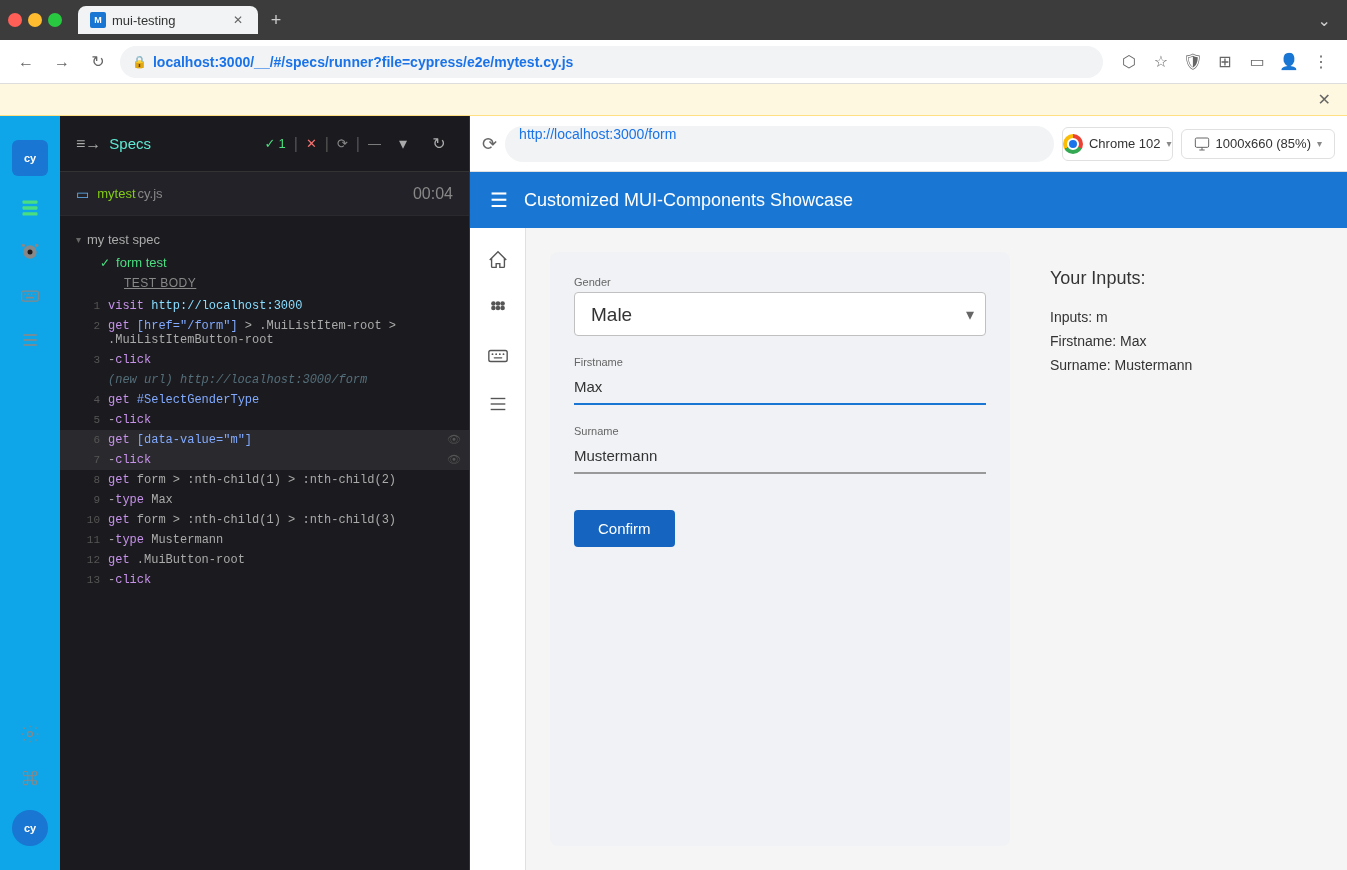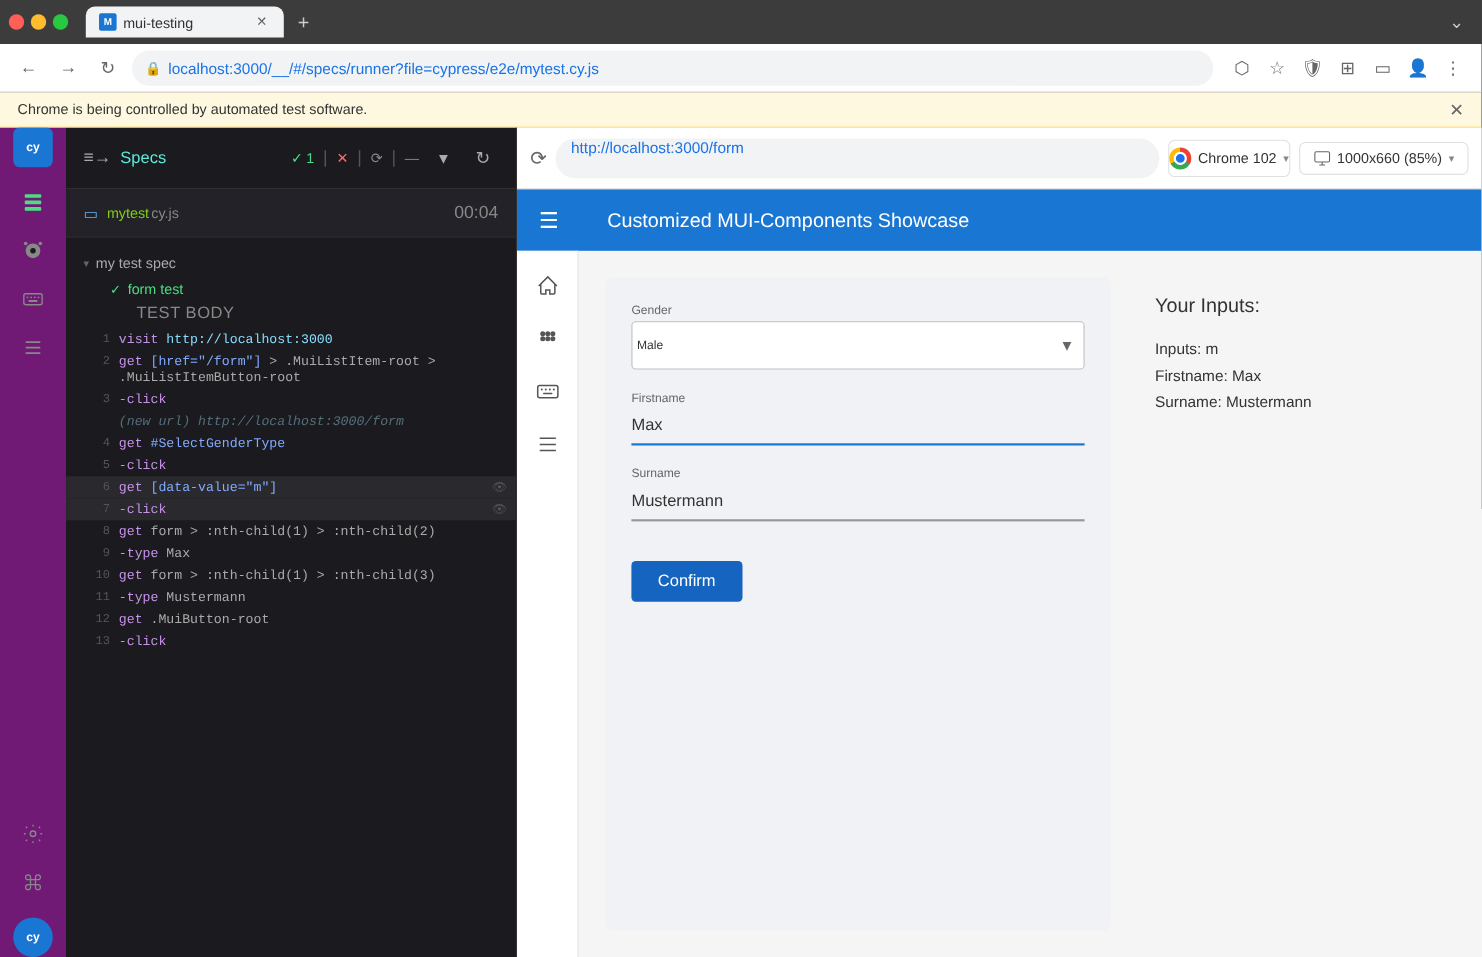--- a/index.html
+++ b/index.html
@@ -19,32 +19,32 @@
     .tab-active { background: #f1f3f4; border-radius: 8px 8px 0 0; padding: 6px 12px; display: flex; align-items: center; gap: 6px; font-size: 13px; color: #333; min-width: 180px; }
     .tab-favicon { width: 16px; height: 16px; background: #1976d2; border-radius: 2px; display: flex; align-items: center; justify-content: center; }
     .tab-close { margin-left: auto; width: 16px; height: 16px; display: flex; align-items: center; justify-content: center; border-radius: 50%; color: #666; font-size: 12px; cursor: pointer; }
     .new-tab-btn { width: 28px; height: 28px; display: flex; align-items: center; justify-content: center; color: #ccc; font-size: 18px; margin-left: 4px; }
     .tab-collapse { margin-left: auto; color: #ccc; font-size: 16px; padding: 4px 8px; }
 
     .address-bar { height: 44px; background: #f1f3f4; display: flex; align-items: center; padding: 0 12px; gap: 8px; border-bottom: 1px solid #ddd; background: #fff; }
     .nav-btn { width: 28px; height: 28px; display: flex; align-items: center; justify-content: center; color: #666; border-radius: 50%; cursor: pointer; font-size: 16px; }
     .url-bar { flex: 1; height: 32px; background: #f1f3f4; border-radius: 16px; display: flex; align-items: center; padding: 0 12px; gap: 6px; font-size: 14px; color: #333; }
     .url-lock { color: #888; font-size: 12px; }
-    .url-text { color: #1a73e8; }
+    .url-text { color: #1a73e8; font-weight: bold; }
     .toolbar-icons { display: flex; align-items: center; gap: 4px; margin-left: 4px; }
     .toolbar-icon { width: 28px; height: 28px; display: flex; align-items: center; justify-content: center; color: #666; border-radius: 50%; cursor: pointer; font-size: 16px; }
 
     .automation-banner { height: 32px; background: #fff8e1; border-bottom: 1px solid #ffe082; display: flex; align-items: center; padding: 0 16px; font-size: 13px; color: #333; }
     .banner-close { margin-left: auto; cursor: pointer; color: #666; font-size: 16px; }
 
     
     .main-content { flex: 1; display: flex; background: #f5f5f5; overflow: hidden; }
 
     
-    .cypress-sidebar { width: 60px; background: #701a75; display: flex; flex-direction: column; align-items: center; padding: 0 0; gap: 4px; }
+    .cypress-sidebar { width: 60px; background: #0ea5e9; display: flex; flex-direction: column; align-items: center; padding: 24px 0; gap: 4px; }
     .cy-logo { width: 36px; height: 36px; background: #1976d2; border-radius: 6px; display: flex; align-items: center; justify-content: center; margin-bottom: 8px; }
     .cy-logo-text { color: white; font-size: 11px; font-weight: bold; }
     .cy-nav-item { width: 40px; height: 40px; display: flex; align-items: center; justify-content: center; border-radius: 6px; cursor: pointer; color: #888; font-size: 18px; }
     .cy-nav-item.active { color: #4ade80; }
     .cy-nav-spacer { flex: 1; }
     .cy-cmd { width: 40px; height: 40px; display: flex; align-items: center; justify-content: center; border-radius: 6px; cursor: pointer; color: #888; font-size: 14px; }
 
     
     .test-panel { width: 410px; background: #1b1b1f; display: flex; flex-direction: column; border-right: 1px solid #333; }
 
@@ -63,21 +63,21 @@
     .file-name { color: #84cc16; font-size: 13px; font-weight: 500; }
     .file-ext { color: #888; font-size: 13px; }
     .file-time { margin-left: auto; color: #888; font-size: 16px; }
 
     .test-tree { flex: 1; overflow-y: auto; padding: 8px 0; }
     .test-suite { padding: 4px 16px; }
     .suite-name { display: flex; align-items: center; gap: 6px; color: #aaa; font-size: 13px; padding: 4px 0; }
     .suite-arrow { color: #666; font-size: 10px; }
     .test-item { display: flex; align-items: center; gap: 6px; padding: 4px 0 4px 24px; color: #4ade80; font-size: 13px; }
     .test-check { color: #4ade80; font-size: 12px; }
-    .test-body-label { color: #888; font-size: 15px; padding: 2px 0 2px 48px; text-transform: uppercase; letter-spacing: 0.5px; }
+    .test-body-label { color: #888; font-size: 12px; padding: 2px 0 2px 48px; text-transform: uppercase; letter-spacing: 0.5px; text-decoration: underline; }
 
     .code-line { display: flex; align-items: flex-start; padding: 3px 8px 3px 16px; font-size: 12px; font-family: 'Courier New', monospace; }
     .line-num { color: #555; min-width: 24px; margin-right: 8px; text-align: right; font-size: 11px; padding-top: 1px; }
     .cmd-keyword { color: #c792ea; }
     .cmd-selector { color: #82aaff; }
     .cmd-url { color: #89ddff; }
     .cmd-comment { color: #546e7a; font-style: italic; }
     .cmd-alert { color: #c792ea; }
     .eye-icon { color: #555; font-size: 11px; margin-left: auto; }
     .line-highlight { background: #2a2a2e; }
@@ -93,21 +93,21 @@
     .chrome-icon::after { content: ''; position: absolute; top: 50%; left: 50%; transform: translate(-50%,-50%); width: 8px; height: 8px; background: #1a73e8; border-radius: 50%; border: 2px solid white; }
     .vp-size-select { display: flex; align-items: center; gap: 6px; padding: 6px 12px; border: 1px solid #e0e0e0; border-radius: 6px; cursor: pointer; font-size: 13px; color: #333; background: #fff; }
     .chevron-down { font-size: 10px; color: #888; }
 
     .iframe-area { flex: 1; background: #e8e8e8; display: flex; justify-content: center; align-items: flex-start; padding-top: 0; overflow: hidden; }
 
     
     .app-container { width: 100%; height: 100%; background: #f5f5f5; display: flex; flex-direction: column; }
     .app-header { background: #1976d2; color: white; height: 56px; display: flex; align-items: center; padding: 0 20px; gap: 16px; }
     .hamburger-icon { font-size: 20px; cursor: pointer; }
-    .app-title { font-size: 18px; font-weight: 500; margin-left: 28px; }
+    .app-title { font-size: 18px; font-weight: 500; }
 
     .app-body { flex: 1; display: flex; }
     .app-nav { width: 56px; background: #fff; border-right: 1px solid #e0e0e0; display: flex; flex-direction: column; align-items: center; padding: 12px 0; gap: 8px; }
     .app-nav-icon { width: 40px; height: 40px; display: flex; align-items: center; justify-content: center; color: #555; font-size: 20px; border-radius: 4px; cursor: pointer; }
 
     .app-main { flex: 1; padding: 24px; display: flex; gap: 24px; }
     .form-card { background: #f0f2f5; border-radius: 8px; padding: 24px; flex: 1; max-width: 460px; }
 
     .form-group { margin-bottom: 20px; }
     .form-label { font-size: 11px; color: #666; margin-bottom: 4px; display: block; }
@@ -168,21 +168,20 @@
       <div class="toolbar-icon">☆</div>
       <div class="toolbar-icon">🛡</div>
       <div class="toolbar-icon">⊞</div>
       <div class="toolbar-icon">▭</div>
       <div class="toolbar-icon">👤</div>
       <div class="toolbar-icon">⋮</div>
     </div>
   </div>
 
   <div class="automation-banner">
-    <span>Chrome is being controlled by automated test software.</span>
     <div class="banner-close">✕</div>
   </div>
 
   <div class="main-content">
 
     <div class="cypress-sidebar">
       <div class="cy-logo">
         <span class="cy-logo-text">cy</span>
       </div>
       <div class="cy-nav-item active">
@@ -451,21 +450,21 @@
               </div>
             </div>
 
             <div class="app-main">
 
               <div class="form-card">
                 
                 <div class="form-group">
                   <label class="form-label">Gender</label>
                   <div class="select-wrapper">
-                    <select style="width:100%;height:44px;border:1px solid #c0c0c0;border-radius:4px;background:#fff;padding:0 4px;font-size:11px;color:#333;appearance:none;cursor:pointer;">
+                    <select style="width:100%;height:44px;border:1px solid #c0c0c0;border-radius:4px;background:#fff;padding:0 16px;font-size:19px;color:#333;appearance:none;cursor:pointer;">
                       <option value="m" selected="">Male</option>
                       <option value="f">Female</option>
                     </select>
                     <span class="select-arrow">▾</span>
                   </div>
                 </div>
 
                 
                 <div class="form-group">
                   <label class="input-label">Firstname</label>

